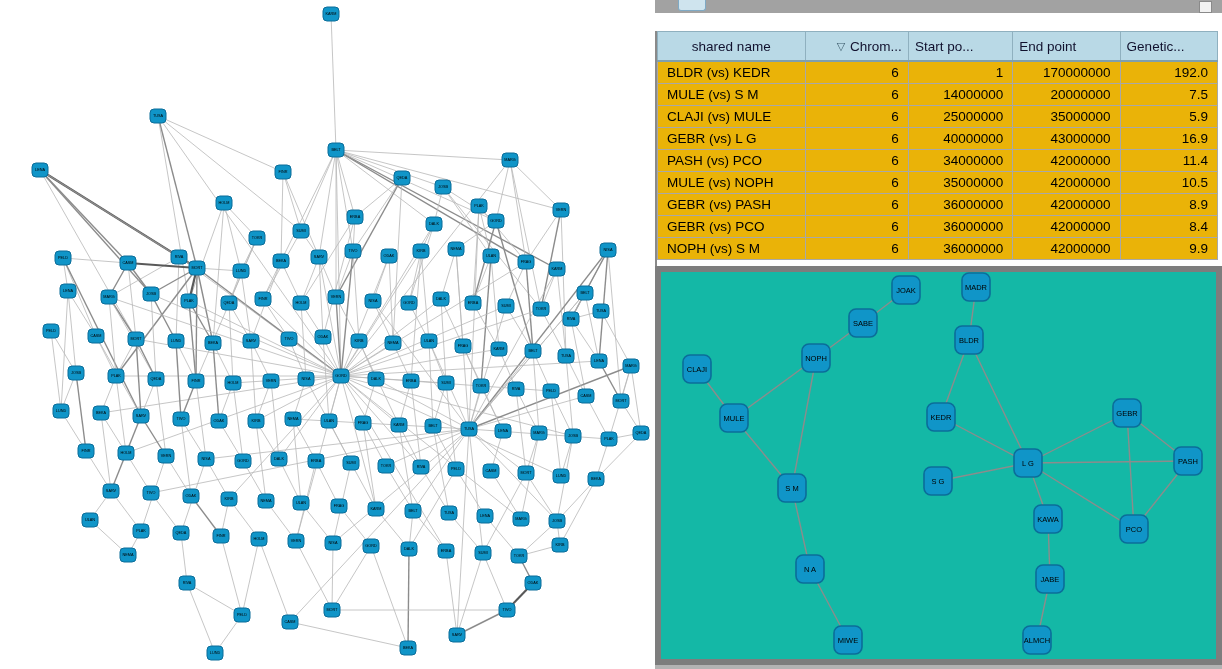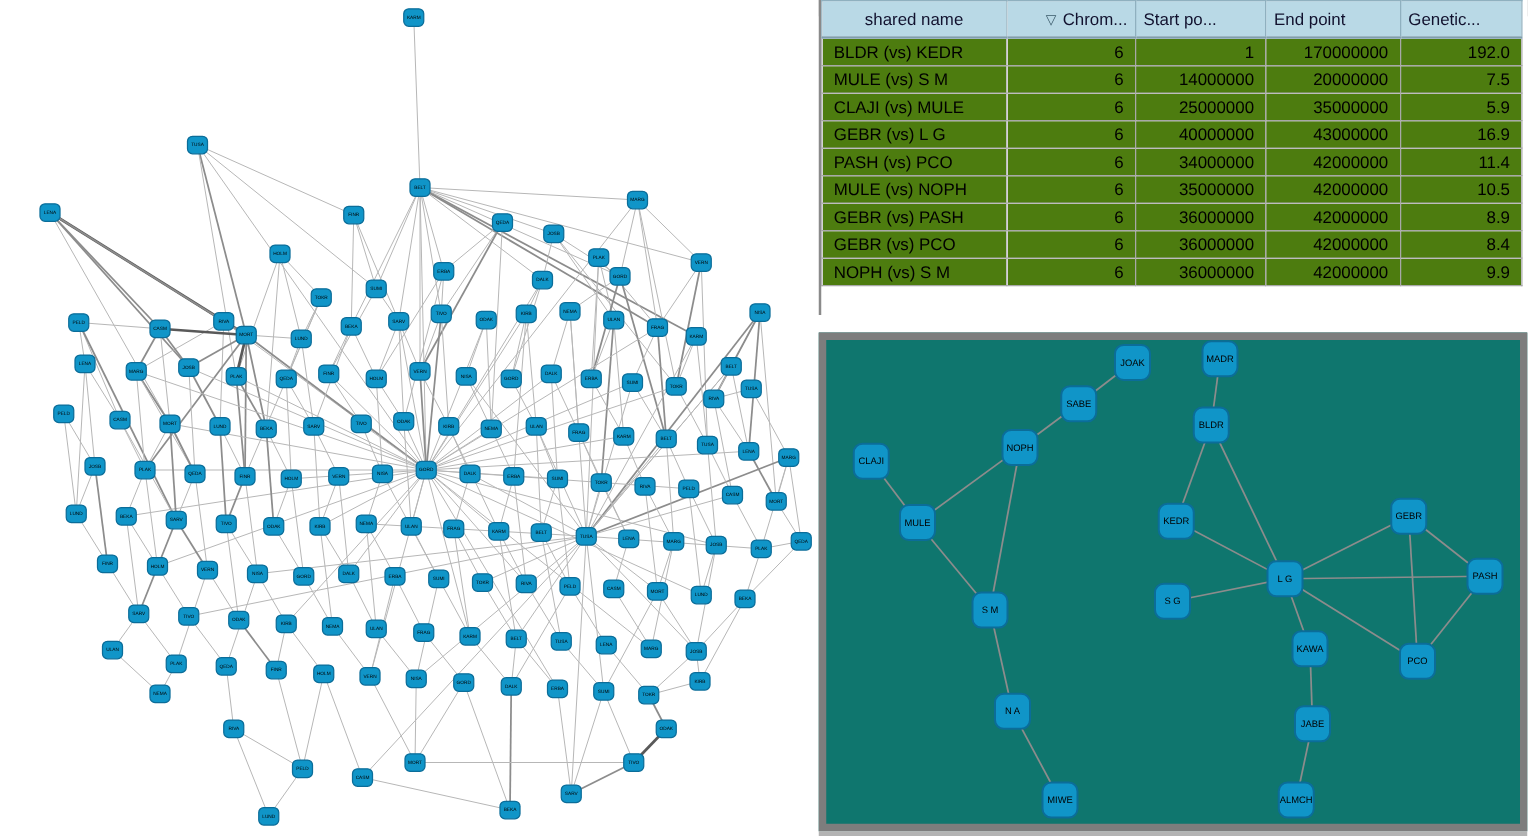--- a/index.html
+++ b/index.html
@@ -11,40 +11,40 @@
   #large-net-wrap svg{display:block;width:655px;height:669px;}
 
   
   #top-strip{position:absolute;left:655px;top:0;width:567px;height:13px;background:#a2a2a2;}
   #top-tab{position:absolute;left:23px;top:0;width:26px;height:10px;background:#cfe4ee;
     border:1px solid #7fa9c4;border-top:none;border-radius:0 0 3px 3px;}
   #strip-box{position:absolute;right:10px;top:1px;width:11px;height:10px;background:#f2f2f2;
     border:1px solid #8a8a8a;}
 
   
-  #table-wrap{position:absolute;left:655px;top:0;width:567px;height:252px;background:#ffffff;
+  #table-wrap{position:absolute;left:655px;top:31px;width:567px;height:252px;background:#ffffff;
     border-left:2px solid #8a8a8a;box-sizing:border-box;}
   table.attr{border-collapse:collapse;table-layout:fixed;width:561px;font-size:13.5px;color:#000;}
   table.attr col.c0{width:147px} table.attr col.c1{width:103px} table.attr col.c2{width:104px}
   table.attr col.c3{width:107px} table.attr col.c4{width:97px}
   table.attr th{background:#b9d9e6;color:#11112e;font-weight:400;height:28px;
     border:1px solid #8fb0bf;border-bottom:2px solid #7f9fae;overflow:hidden;white-space:nowrap;
     padding:0 6px;}
   table.attr th.h-center{text-align:center;}
   table.attr th.h-left{text-align:right;}
   table.attr th.h-right{text-align:left;}
-  table.attr td{background:#4d7c0f;border:1px solid #a8a8a8;height:21px;overflow:hidden;
+  table.attr td{background:#eab308;border:1px solid #a8a8a8;height:21px;overflow:hidden;
     white-space:nowrap;padding:0 9px;}
   table.attr td.num{text-align:right;}
   table.attr td.txt{text-align:left;}
   .funnel{display:inline-block;color:#3a5a6a;font-size:11px;margin-right:5px;transform:translateY(-1px);}
 
   
   #small-net-panel{position:absolute;left:655px;top:266px;width:567px;height:399px;
-    box-sizing:border-box;border:6px solid #7d7d7d;background:#0f766e;}
+    box-sizing:border-box;border:6px solid #7d7d7d;background:#14b8a6;}
   #small-net-panel svg{display:block;width:555px;height:387px;}
   #bottom-sliver{position:absolute;left:655px;top:665px;width:567px;height:4px;background:#b3b3b3;}
 </style>
 </head>
 <body>
 
 <div id="stage">
 
   <div id="large-net-wrap">
     <svg id="large-net" viewBox="0 0 655 669">

